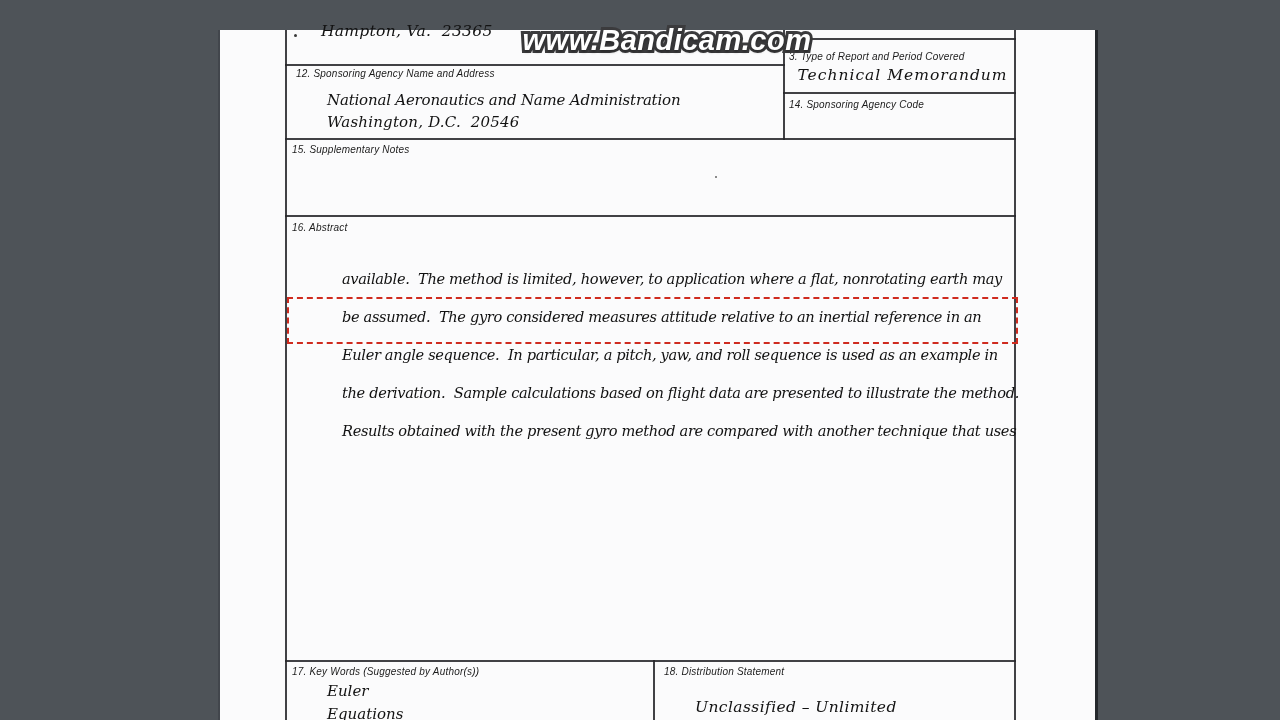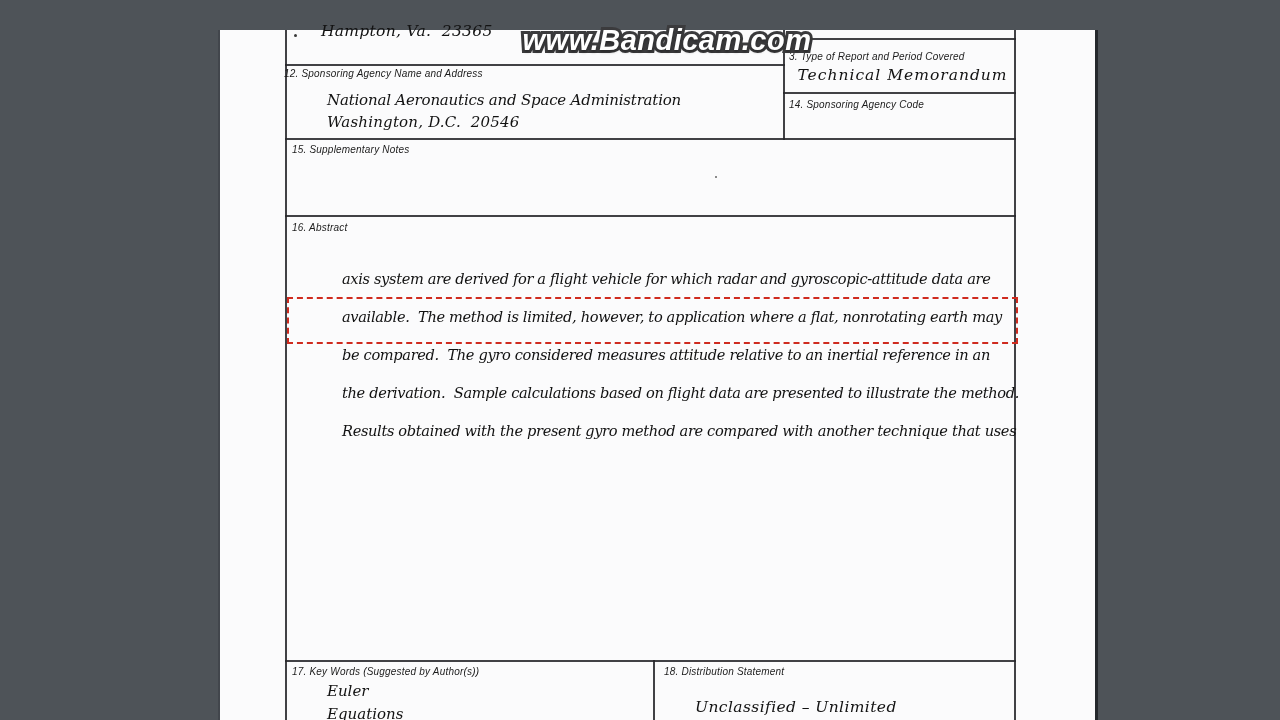--- a/index.html
+++ b/index.html
@@ -70,37 +70,37 @@
   <div class="hl" style="left:753px; top:8px;  width:233px;"></div>
   <div class="hl" style="left:753px; top:62px; width:233px;"></div>
   <div class="hl" style="left:255px; top:108px; width:731px;"></div>
   <div class="hl" style="left:255px; top:185px; width:731px;"></div>
   <div class="hl" style="left:255px; top:630px; width:731px;"></div>
   <div class="hl" style="left:255px; top:716px; width:731px;"></div>
 
   <div class="typed hampton">Hampton, Va.  23365</div>
   <div class="dot dot1"></div>
 
-  <div class="label" style="left:254px; top:38px;">12. Sponsoring Agency Name and Address</div>
-  <div class="typed natl">National Aeronautics and Space Administration</div>
+  <div class="label" style="left:266px; top:38px;">12. Sponsoring Agency Name and Address</div>
+  <div class="typed natl">National Aeronautics and Name Administration</div>
   <div class="typed wash">Washington, D.C.  20546</div>
 
   <div class="label" style="left:759px; top:21px;">3. Type of Report and Period Covered</div>
   <div class="techcell">Technical Memorandum</div>
 
   <div class="label" style="left:759px; top:69px;">14. Sponsoring Agency Code</div>
 
   <div class="label" style="left:262px; top:114px;">15. Supplementary Notes</div>
   <div class="dot dot2"></div>
 
   <div class="label" style="left:262px; top:192px;">16. Abstract</div>
   <div class="abstract">
-    <div class="aline">axis system are derived for a flight vehicle for which radar and gyroscopic-attitude data are</div>
     <div class="aline">available.  The method is limited, however, to application where a flat, nonrotating earth may</div>
-    <div class="aline">be compared.  The gyro considered measures attitude relative to an inertial reference in an</div>
+    <div class="aline">be assumed.  The gyro considered measures attitude relative to an inertial reference in an</div>
+    <div class="aline">Euler angle sequence.  In particular, a pitch, yaw, and roll sequence is used as an example in</div>
     <div class="aline">the derivation.  Sample calculations based on flight data are presented to illustrate the method.</div>
     <div class="aline">Results obtained with the present gyro method are compared with another technique that uses</div>
   </div>
 
   <div class="redbox"></div>
 
   <div class="label" style="left:262px; top:636px;">17. Key Words (Suggested by Author(s))</div>
   <div class="kw" style="top:652px;">Euler</div>
   <div class="kw" style="top:675px;">Equations</div>
   <div class="kw" style="top:697px;">Angle of attack and sideslip</div>

